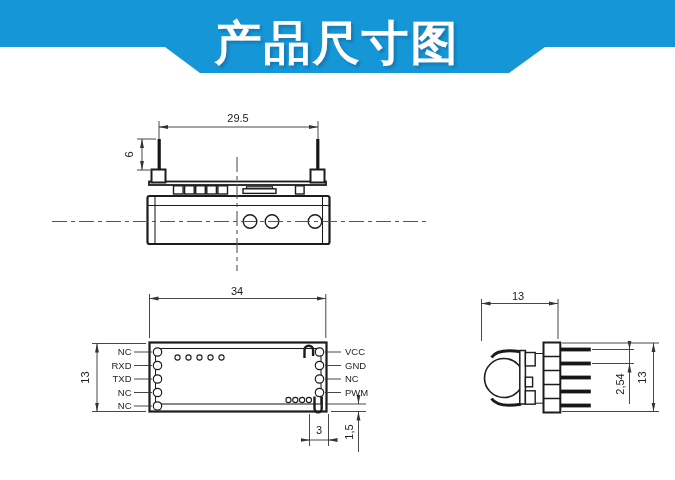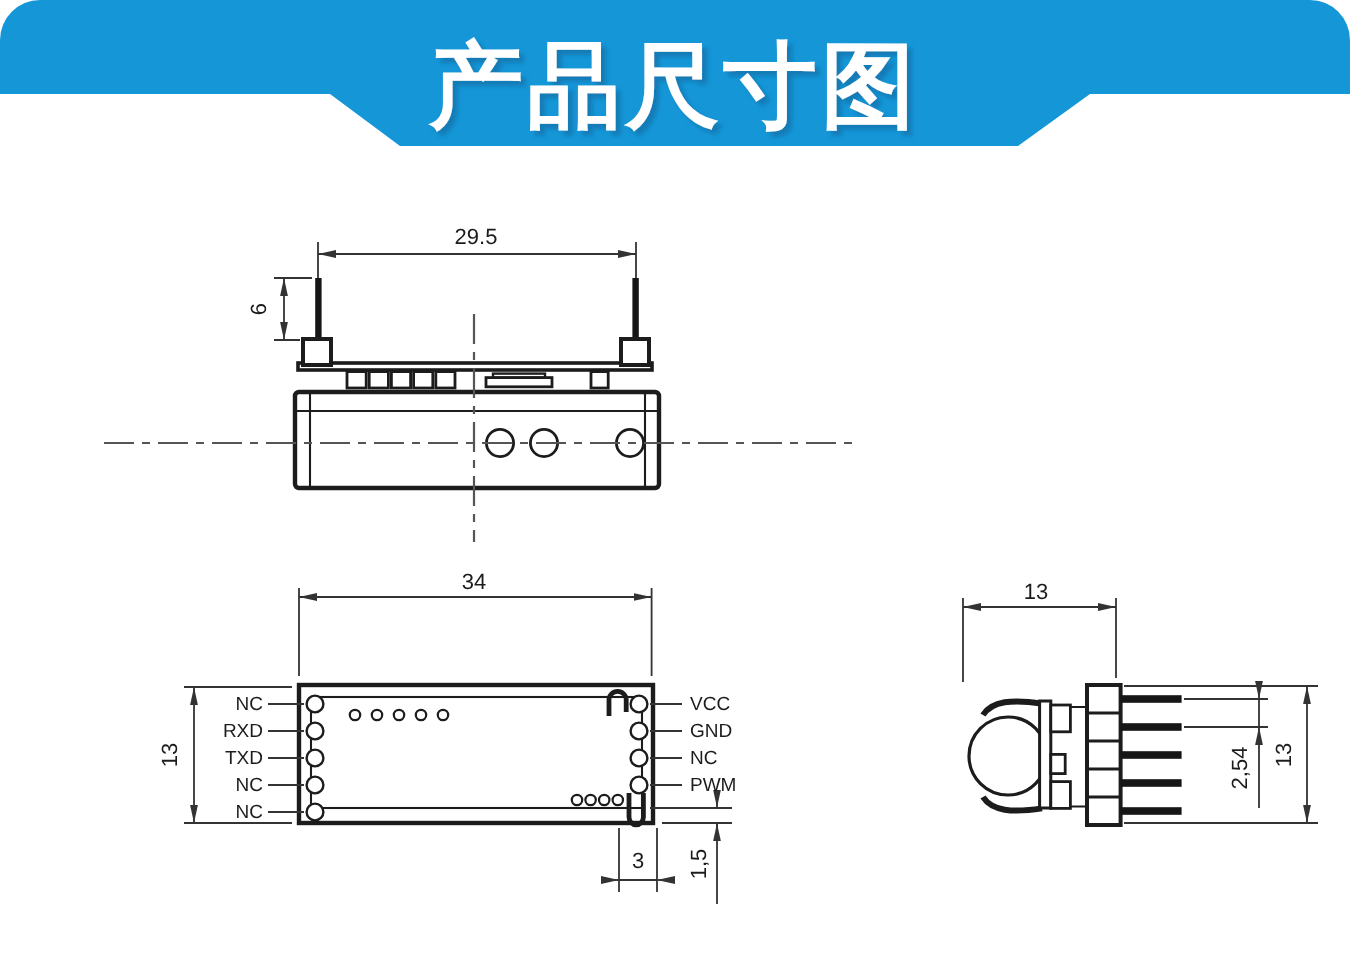--- a/index.html
+++ b/index.html
@@ -1,17 +1,17 @@
 <!DOCTYPE html>
 <html><head>
 <meta charset="utf-8">
 <style>
   html,body{margin:0;padding:0;background:#fff;}
   .page{position:relative;width:675px;height:480px;background:#ffffff;overflow:hidden;
-        font-family:"Liberation Sans",sans-serif;border-radius:20px;}
+        font-family:"Liberation Sans",sans-serif;}
   svg{display:block;}
   .outline{stroke:#1c1c1c;fill:none;}
   .thick{stroke-width:2.2;}
   .med{stroke-width:1.5;}
   .thin{stroke-width:1.05;}
   .dim{stroke:#333;stroke-width:0.9;fill:none;}
   .cl{stroke:#555;stroke-width:1.1;fill:none;stroke-dasharray:15,4,4,4;}
   .dimtxt{font-size:11px;fill:#1c1c1c;}
   .lbltxt{font-size:9.5px;fill:#1c1c1c;}
   .whitefill{fill:#ffffff;}

